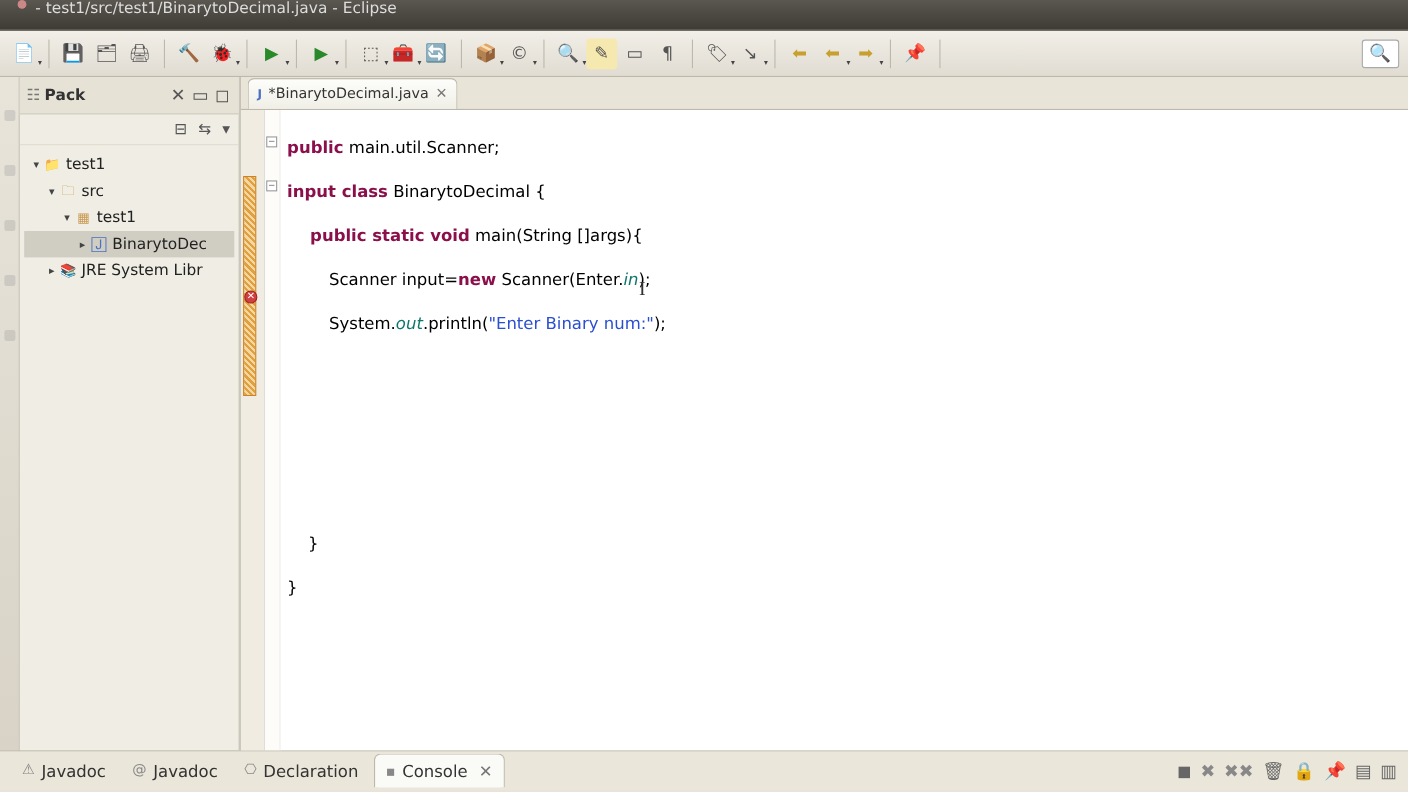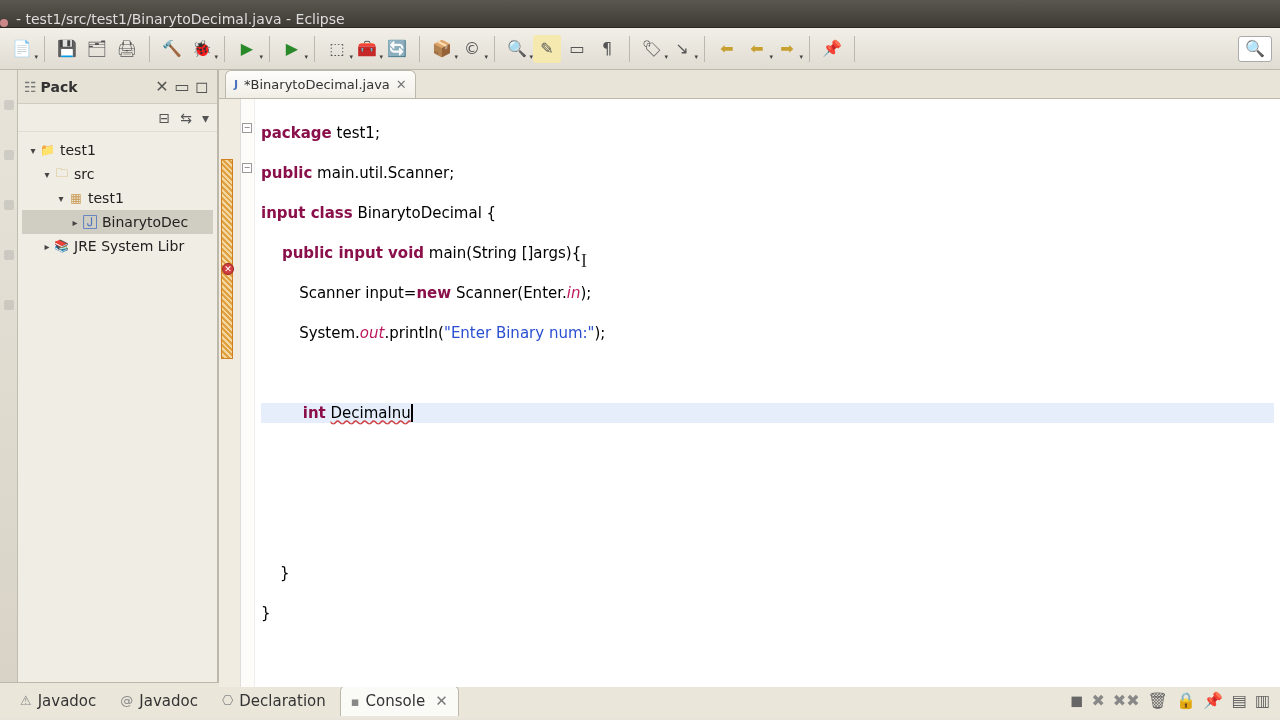--- a/index.html
+++ b/index.html
@@ -1,18 +1,18 @@
 <!DOCTYPE html>
 <html><head>
 <meta charset="utf-8">
 <style>
 * { margin: 0; padding: 0; box-sizing: border-box; font-family: "DejaVu Sans", sans-serif; }
 body { background: #e8e4dc; width: 1280px; height: 720px; overflow: hidden; }
 
-.titlebar { background: linear-gradient(#5a5650, #3e3a34); height: 28px; display: flex; align-items: flex-end; color: #ddd; font-size: 14px; border-bottom: 1px solid #2a2824; }
+.titlebar { background: linear-gradient(#5a5650, #3e3a34); height: 28px; display: flex; align-items: flex-start; padding-left: 16px; color: #ddd; font-size: 14px; border-bottom: 1px solid #2a2824; }
 .titlebar .dot { width: 8px; height: 8px; border-radius: 50%; background: #c88; margin-right: 8px; }
 
 .toolbar { background: linear-gradient(#f2efe8, #e0dcd2); height: 42px; display: flex; align-items: center; padding: 0 8px; border-bottom: 1px solid #bcb8ac; gap: 2px; }
 .tb-btn { width: 28px; height: 28px; display: flex; align-items: center; justify-content: center; border-radius: 3px; cursor: pointer; color: #555; position: relative; }
 .tb-btn .drop { position: absolute; right: -2px; bottom: 2px; font-size: 7px; color: #444; }
 .tb-sep { width: 1px; height: 26px; background: #bcb8ac; margin: 0 6px; }
 .searchbox { margin-left: auto; display: flex; align-items: center; background: #fff; border: 1px solid #aaa; border-radius: 3px; padding: 2px 6px; height: 26px; }
 .searchbox .lens { font-size: 16px; color: #555; }
 
 .main { display: flex; height: 612px; }
@@ -50,21 +50,21 @@
 .ruler .err-strip { position: absolute; left: 2px; top: 60px; width: 12px; height: 200px; background: repeating-linear-gradient(45deg, #e0a040, #e0a040 2px, #f2d8a0 2px, #f2d8a0 4px); border: 1px solid #d08020; }
 .ruler .err-dot { position: absolute; left: 3px; top: 164px; width: 12px; height: 12px; border-radius: 50%; background: #d04040; border: 1px solid #a02020; display:flex; align-items:center; justify-content:center; color:#fff; font-size:9px; font-weight:bold; }
 .fold-col { width: 14px; background: #fdfcf8; border-right: 1px solid #eee; position: relative; }
 .fold-col .fm { position: absolute; left: 1px; width: 10px; height: 10px; border: 1px solid #999; background: #fff; font-size: 8px; text-align: center; line-height: 8px; color: #666; }
 
 .code { flex: 1; padding: 4px 6px; font-family: "DejaVu Sans Mono", monospace; font-size: 15px; line-height: 20px; color: #000; position: relative; white-space: pre; }
 .code .line { height: 20px; }
 .code .hl { background: #e6eefc; }
 .kw { color: #8a0f4a; font-weight: bold; }
 .str { color: #2a4fd0; }
-.fld { color: #be185d; font-style: italic; }
+.fld { color: #0f766e; font-style: italic; }
 .cur { border-right: 2px solid #000; }
 .err-underline { text-decoration: underline wavy #d04040; }
 .ibeam { position: absolute; top: 152px; left: 326px; font-size: 18px; color: #333; font-family: serif; }
 
 .bottom-tabs { height: 36px; background: #eae6da; border-top: 1px solid #bcb8ac; display: flex; align-items: center; padding: 0 10px; gap: 4px; }
 .btab { display: flex; align-items: center; gap: 6px; padding: 6px 10px; font-size: 15px; color: #333; cursor: pointer; border-radius: 6px 6px 0 0; }
 .btab .bic { font-size: 13px; color: #888; }
 .btab.active { background: #fafaf6; border: 1px solid #bcb8ac; border-bottom: none; }
 .btab .cls { color: #777; margin-left: 4px; }
 .bottom-tabs .rbtns { margin-left: auto; display: flex; gap: 8px; color: #666; }
@@ -182,28 +182,26 @@
     <div class="editor">
       <div class="ruler">
         <div class="err-strip"></div>
         <div class="err-dot">✕</div>
       </div>
       <div class="fold-col">
         <div class="fm" style="top:24px">−</div>
         <div class="fm" style="top:64px">−</div>
       </div>
       <div class="code">
-<div class="line"><span class="kw">package</span><span> test1;</span></div>
 <div class="line"><span class="kw">public</span><span> main.util.Scanner;</span></div>
 <div class="line"><span class="kw">input class</span><span> BinarytoDecimal {</span></div>
-<div class="line"><span class="kw">    public input void</span><span> main(String []args){</span></div>
+<div class="line"><span class="kw">    public static void</span><span> main(String []args){</span></div>
 <div class="line"><span>        Scanner input=</span><span class="kw">new</span><span> Scanner(Enter.</span><span class="fld">in</span><span>);</span></div>
 <div class="line"><span>        System.</span><span class="fld">out</span><span>.println(</span><span class="str">"Enter Binary num:"</span><span>);</span></div>
 <div class="line"><span></span></div>
-<div class="line hl"><span class="kw">        int</span><span> </span><span class="err-underline">Decimalnu</span><span class="cur"></span></div>
 <div class="line"><span></span></div>
 <div class="line"><span></span></div>
 <div class="line"><span></span></div>
 <div class="line"><span>    }</span></div>
 <div class="line"><span>}</span></div>
         <span class="ibeam">I</span>
       </div>
     </div>
   </div>
 

